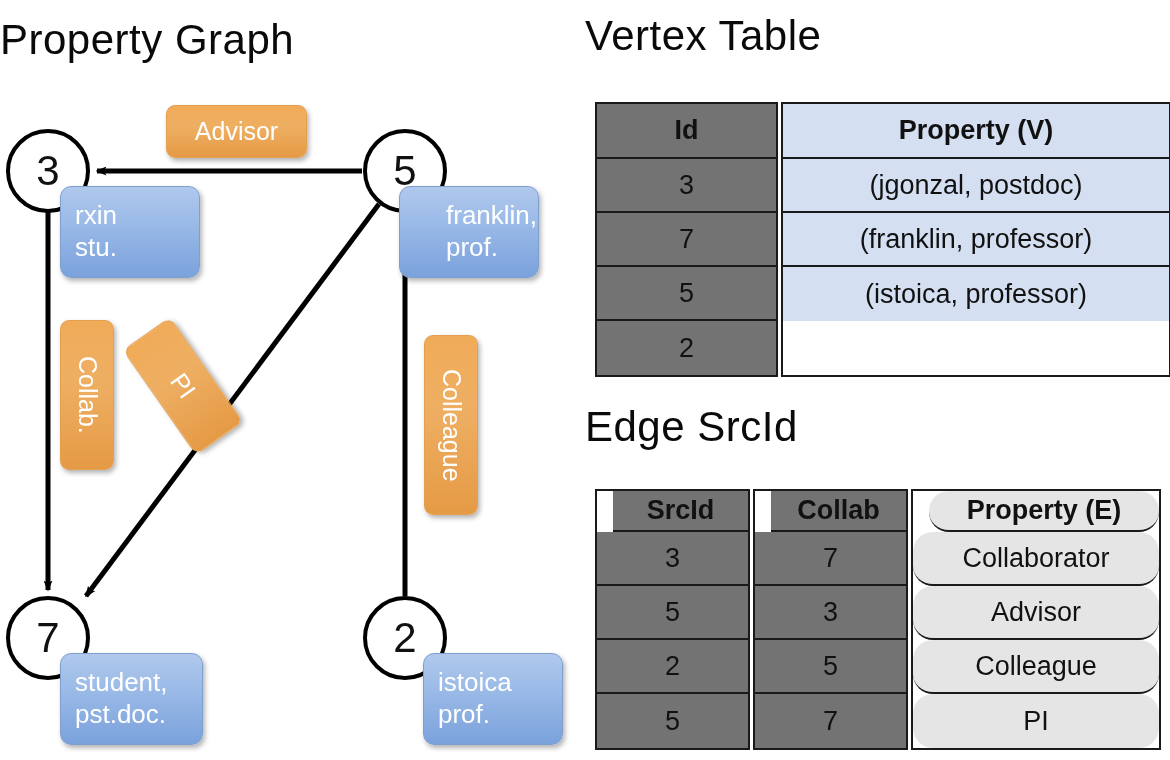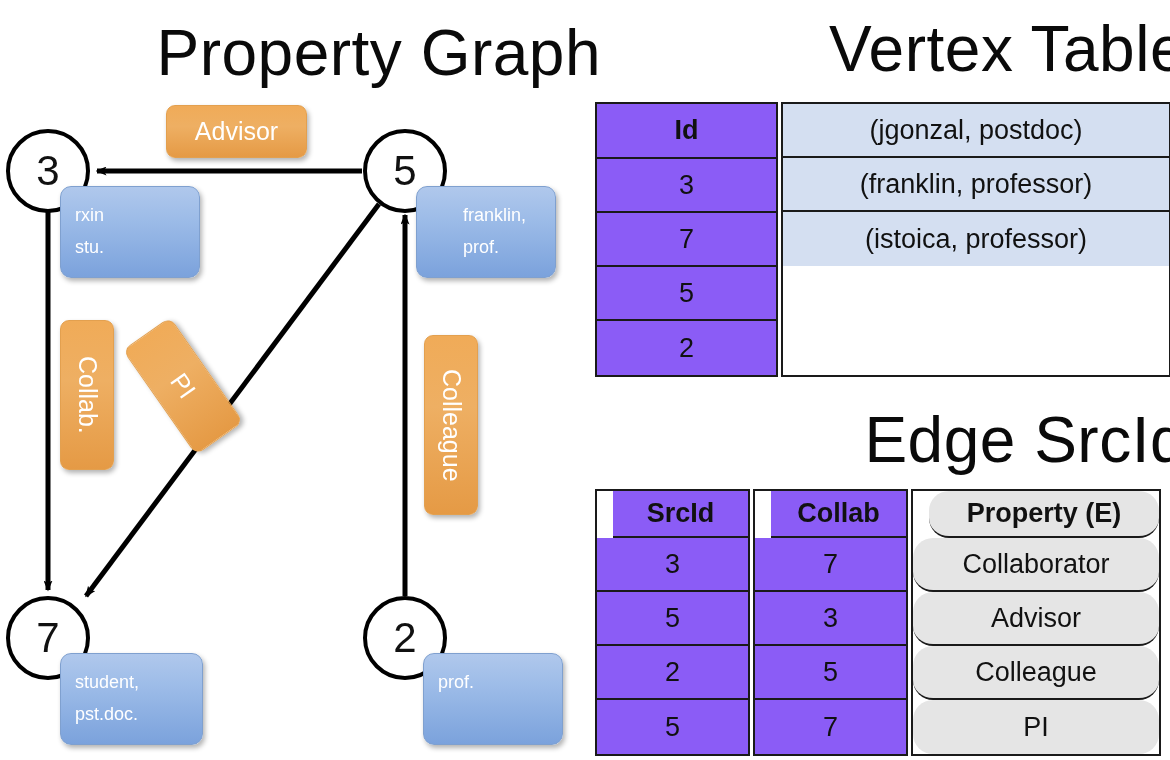--- a/index.html
+++ b/index.html
@@ -15,26 +15,25 @@
     overflow: hidden;
     font-family: "Liberation Sans", sans-serif;
     color: #000000;
   }
 
   
   .title {
     position: absolute;
     font-family: "Liberation Sans", sans-serif;
     font-weight: 300;
-    font-size: 64px;
+    font-size: 42px;
     letter-spacing: 0.5px;
     color: #0a0a0a;
     white-space: nowrap;
-    text-align: right;
-    margin-left: 16px;
+    text-align: left;
   }
   #title-property-graph { left: 0px;   top: 16px;  width: 585px; }
   #title-vertex-table   { left: 585px; top: 12px;  width: 585px; }
   #title-edge-table     { left: 585px; top: 403px; width: 585px; }
 
   
   #graph-panel {
     position: absolute;
     left: 0;
     top: 0;
@@ -77,28 +76,28 @@
   
   .prop-badge {
     position: absolute;
     border-radius: 11px;
     background: linear-gradient(to bottom, #b0c8ec 0%, #9dbce8 35%, #7ba2dc 100%);
     border: 1px solid #7fa0cf;
     box-shadow: 2px 3px 5px rgba(0,0,0,0.30);
     color: #ffffff;
     font-family: "Liberation Sans", sans-serif;
     font-weight: 300;
-    font-size: 18px;
+    font-size: 26px;
     line-height: 32px;
     padding: 12px 0 12px 14px;
     box-sizing: border-box;
     z-index: 8;
   }
   #badge-rxin     { left: 60px;  top: 186px; width: 140px; height: 92px; }
-  #badge-franklin { left: 416px; top: 186px; width: 140px; height: 92px; padding-left: 46px; }
+  #badge-franklin { left: 399px; top: 186px; width: 140px; height: 92px; padding-left: 46px; }
   #badge-jgonzal  { left: 60px;  top: 653px; width: 143px; height: 92px; }
   #badge-istoica  { left: 423px; top: 653px; width: 140px; height: 92px; }
 
   
   .edge-badge {
     position: absolute;
     border-radius: 9px;
     background: linear-gradient(to bottom, #f0ab58 0%, #eeaf63 40%, #e59a45 100%);
     border: 1px solid #e3a04f;
     box-shadow: 2px 3px 5px rgba(0,0,0,0.30);
@@ -156,38 +155,38 @@
     align-items: center;
     justify-content: center;
     font-family: "Liberation Sans", sans-serif;
     font-weight: 300;
     font-size: 27px;
     color: #111111;
     white-space: nowrap;
   }
   .cell:last-child { border-bottom: none; }
   .cell.head { font-weight: bold; }
-  .col-white .cell { background: #8b5cf6; }
+  .col-white .cell { background: #737373; }
   .col-blue  .cell { background: #d4dff1; }
   .col-peach .cell { background: #e5e5e5; border-radius: 20px; }
 
   
   #vertex-table { left: 595px; top: 102px; }
   #vertex-table .col-id  { width: 183px; }
   #vertex-table .col-prop{ width: 390px; }
   #vertex-table .cell    { height: 54px; }
   #vertex-table .cell.head { height: 55px; }
 
   
   #edge-table { left: 595px; top: 489px; }
   #edge-table .col-src { width: 155px; }
   #edge-table .col-dst { width: 155px; }
   #edge-table .col-prop{ width: 250px; }
   #edge-table .cell    { height: 54px; }
-  #edge-table .cell.head { height: 47px; margin-left: 16px; }
+  #edge-table .cell.head { height: 41px; margin-left: 16px; }
 </style>
 </head>
 <body>
 
 <div class="title" id="title-property-graph">Property Graph</div>
 <div class="title" id="title-vertex-table">Vertex Table</div>
 <div class="title" id="title-edge-table">Edge SrcId</div>
 
 <div id="graph-panel">
 
@@ -226,20 +225,21 @@
   </div>
   <div class="prop-badge" id="badge-franklin">
     <div>franklin,</div>
     <div>prof.</div>
   </div>
   <div class="prop-badge" id="badge-jgonzal">
     <div>student,</div>
     <div>pst.doc.</div>
   </div>
   <div class="prop-badge" id="badge-istoica">
+    <div>istoica</div>
     <div>prof.</div>
   </div>
 
   <div class="edge-badge" id="badge-advisor">
     <span>Advisor</span>
   </div>
   <div class="edge-badge" id="badge-collab">
     <span class="vtext">Collab.</span>
   </div>
   <div class="edge-badge" id="badge-pi">
@@ -252,20 +252,21 @@
 
 <div class="tbl-wrap" id="vertex-table">
   <div class="tbl-col col-white col-id">
     <div class="cell head">Id</div>
     <div class="cell">3</div>
     <div class="cell">7</div>
     <div class="cell">5</div>
     <div class="cell">2</div>
   </div>
   <div class="tbl-col col-blue col-prop">
+    <div class="cell head">Property (V)</div>
     <div class="cell">(jgonzal, postdoc)</div>
     <div class="cell">(franklin, professor)</div>
     <div class="cell">(istoica, professor)</div>
   </div>
 </div>
 
 <div class="tbl-wrap" id="edge-table">
   <div class="tbl-col col-white col-src">
     <div class="cell head">SrcId</div>
     <div class="cell">3</div>

